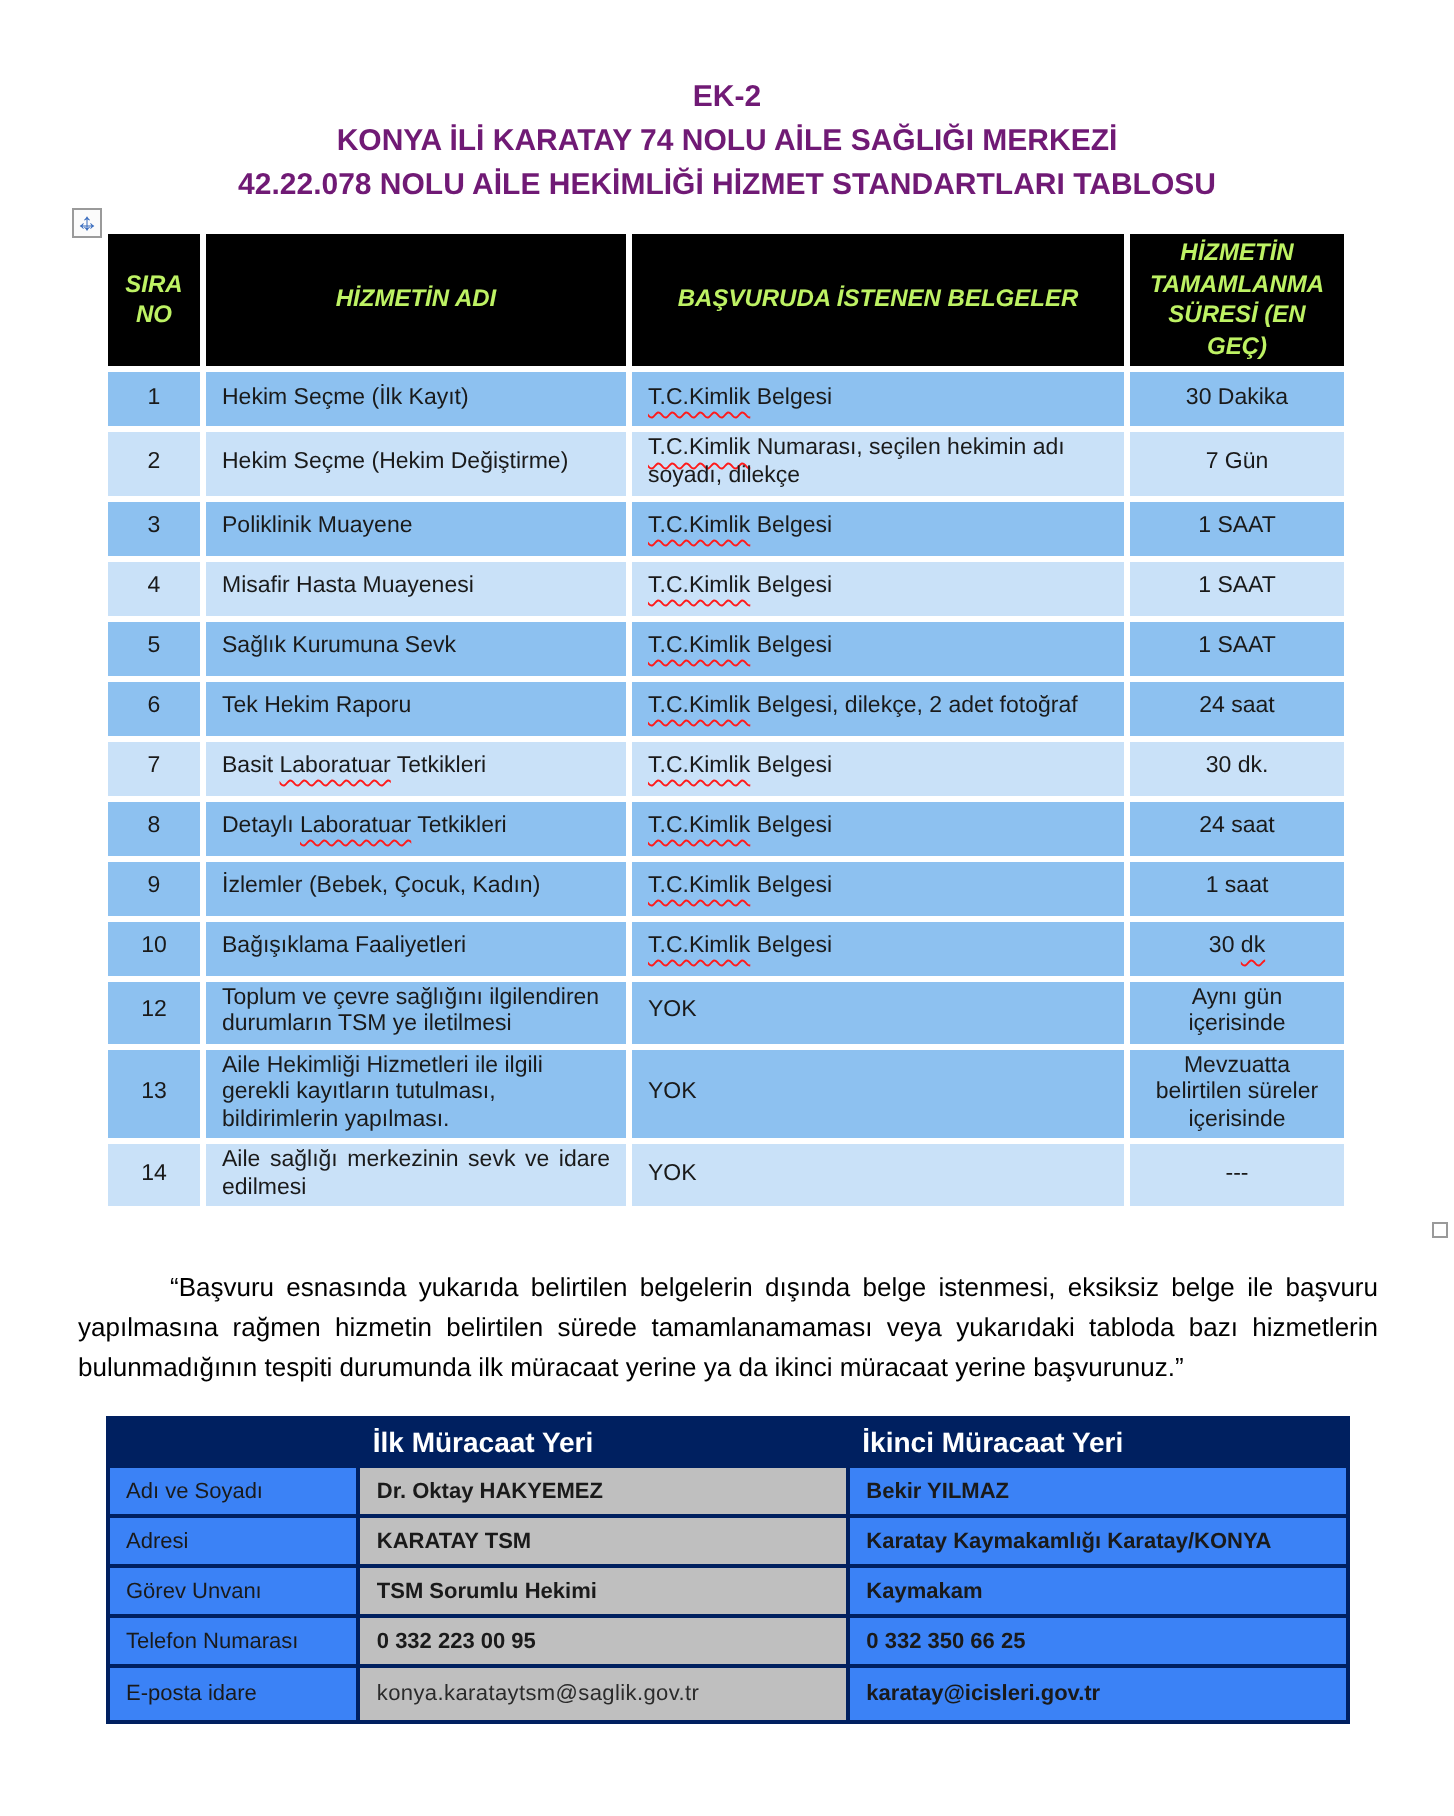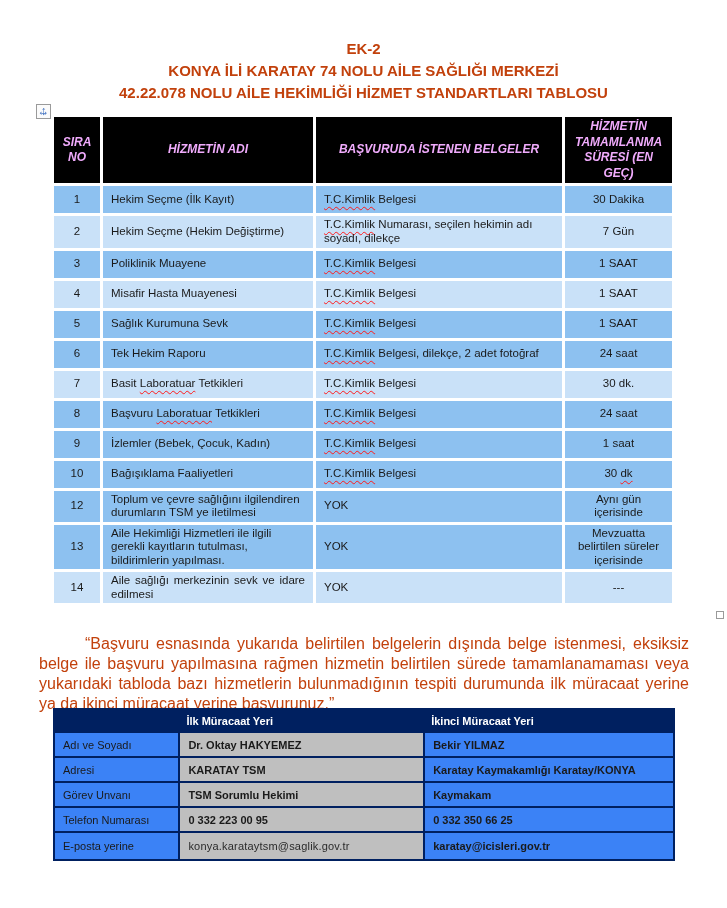--- a/index.html
+++ b/index.html
@@ -1,54 +1,54 @@
 <!DOCTYPE html>
 <html><head>
 <meta charset="utf-8">
 <style>
   html,body{margin:0;padding:0;background:#fff;}
   .page{position:relative;width:727px;height:908px;background:#ffffff;overflow:hidden;
         font-family:"Liberation Sans",sans-serif;color:#1a1a1a;}
   
   .title-block{position:absolute;top:38px;left:0;width:727px;text-align:center;
-               font-size:15px;font-weight:bold;color:#c2410c;line-height:22px;}
+               font-size:15px;font-weight:bold;color:#701a75;line-height:22px;}
   
   .move-handle{position:absolute;left:36px;top:104px;width:15px;height:15px;
                border:1px solid #9a9a9a;background:#fbfbfb;box-sizing:border-box;}
   .move-handle span{position:absolute;left:0;top:0;width:13px;height:13px;line-height:13px;
                     text-align:center;color:#3c6ebf;font-size:12px;font-weight:bold;}
   
   .resize-handle{position:absolute;left:716px;top:611px;width:8px;height:8px;
                  border:1px solid #9a9a9a;background:#fff;box-sizing:border-box;}
   
   table.services{position:absolute;left:51px;top:114px;width:624px;border-collapse:separate;
                  border-spacing:3px;table-layout:fixed;}
-  table.services th{background:#000;color:#f0abfc;font-style:italic;font-weight:bold;
+  table.services th{background:#000;color:#bef264;font-style:italic;font-weight:bold;
                     font-size:12px;line-height:1.3;text-align:center;vertical-align:middle;
                     padding:2px 3px;height:46px;}
   table.services td{font-size:11.5px;line-height:1.18;vertical-align:middle;
                     padding:2px 8px;color:#1a1a1a;}
   table.services tr.dark td{background:#8dc1f0;}
   table.services tr.light td{background:#c9e1f8;}
   td.c-no{text-align:center;padding:2px 2px;}
   td.c-dur{text-align:center;padding:2px 2px;font-size:11px;}
   td.vtop{vertical-align:top;padding-top:3px;}
   td.justify{text-align:justify;}
   tr.rh{height:27px;} tr.rh2{height:31px;} tr.rh13{height:41px;}
   .sq{text-decoration-line:underline;text-decoration-style:wavy;
       text-decoration-color:#ff1a1a;text-decoration-thickness:1px;
       text-underline-offset:2.5px;text-decoration-skip-ink:none;}
   
-  .notice{position:absolute;left:39px;top:634px;width:650px;color:#c2410c;
-          font-size:16px;line-height:20px;text-align:justify;text-indent:46px;margin:0;}
+  .notice{position:absolute;left:39px;top:634px;width:650px;color:#000000;
+          font-size:13px;line-height:20px;text-align:justify;text-indent:46px;margin:0;}
   
   table.contact{position:absolute;left:53px;top:708px;width:622px;border-collapse:collapse;
                 table-layout:fixed;}
   table.contact,table.contact td,table.contact th{border:2px solid #002060;}
-  table.contact tr.chead th{background:#002060;color:#fff;font-size:11px;font-weight:bold;
+  table.contact tr.chead th{background:#002060;color:#fff;font-size:14px;font-weight:bold;
                   text-align:left;padding:3px 6px;height:15px;}
   table.contact td{font-size:11px;padding:3px 8px;height:17px;vertical-align:middle;
                    background:#3b82f6;}
   td.c-label{font-weight:normal;}
   td.c-first{background:#bfbfbf !important;font-weight:bold;margin-left:16px;}
   td.c-second{font-weight:bold;}
   td.email-big{font-weight:normal;font-size:15px;color:#2b2b2b;letter-spacing:.2px;}
 </style>
 </head>
 <body>
@@ -119,21 +119,21 @@
           <td class="c-dur"><span>24 saat</span></td>
         </tr>
         <tr class="light rh">
           <td class="c-no">7</td>
           <td class="c-name"><span>Basit </span><span class="sq">Laboratuar</span><span> Tetkikleri</span></td>
           <td class="c-docs"><span class="sq">T.C.Kimlik</span><span> Belgesi</span></td>
           <td class="c-dur"><span>30 dk.</span></td>
         </tr>
         <tr class="dark rh">
           <td class="c-no">8</td>
-          <td class="c-name"><span>Başvuru </span><span class="sq">Laboratuar</span><span> Tetkikleri</span></td>
+          <td class="c-name"><span>Detaylı </span><span class="sq">Laboratuar</span><span> Tetkikleri</span></td>
           <td class="c-docs"><span class="sq">T.C.Kimlik</span><span> Belgesi</span></td>
           <td class="c-dur"><span>24 saat</span></td>
         </tr>
         <tr class="dark rh">
           <td class="c-no">9</td>
           <td class="c-name"><span>İzlemler (Bebek, Çocuk,  Kadın)</span></td>
           <td class="c-docs vtop"><span class="sq">T.C.Kimlik</span><span> Belgesi</span></td>
           <td class="c-dur"><span>1 saat</span></td>
         </tr>
         <tr class="dark rh">
@@ -195,20 +195,20 @@
           <td class="c-label">Görev Unvanı</td>
           <td class="c-first">TSM Sorumlu Hekimi</td>
           <td class="c-second">Kaymakam</td>
         </tr>
         <tr>
           <td class="c-label">Telefon Numarası</td>
           <td class="c-first">0 332 223 00 95</td>
           <td class="c-second">0 332 350 66 25</td>
         </tr>
         <tr>
-          <td class="c-label" style="height: 20px;">E-posta yerine</td>
+          <td class="c-label" style="height: 20px;">E-posta idare</td>
           <td class="c-first email-big">konya.karataytsm@saglik.gov.tr</td>
           <td class="c-second">karatay@icisleri.gov.tr</td>
         </tr>
       </tbody>
   </table>
 
 </div>
 
 </body></html>

